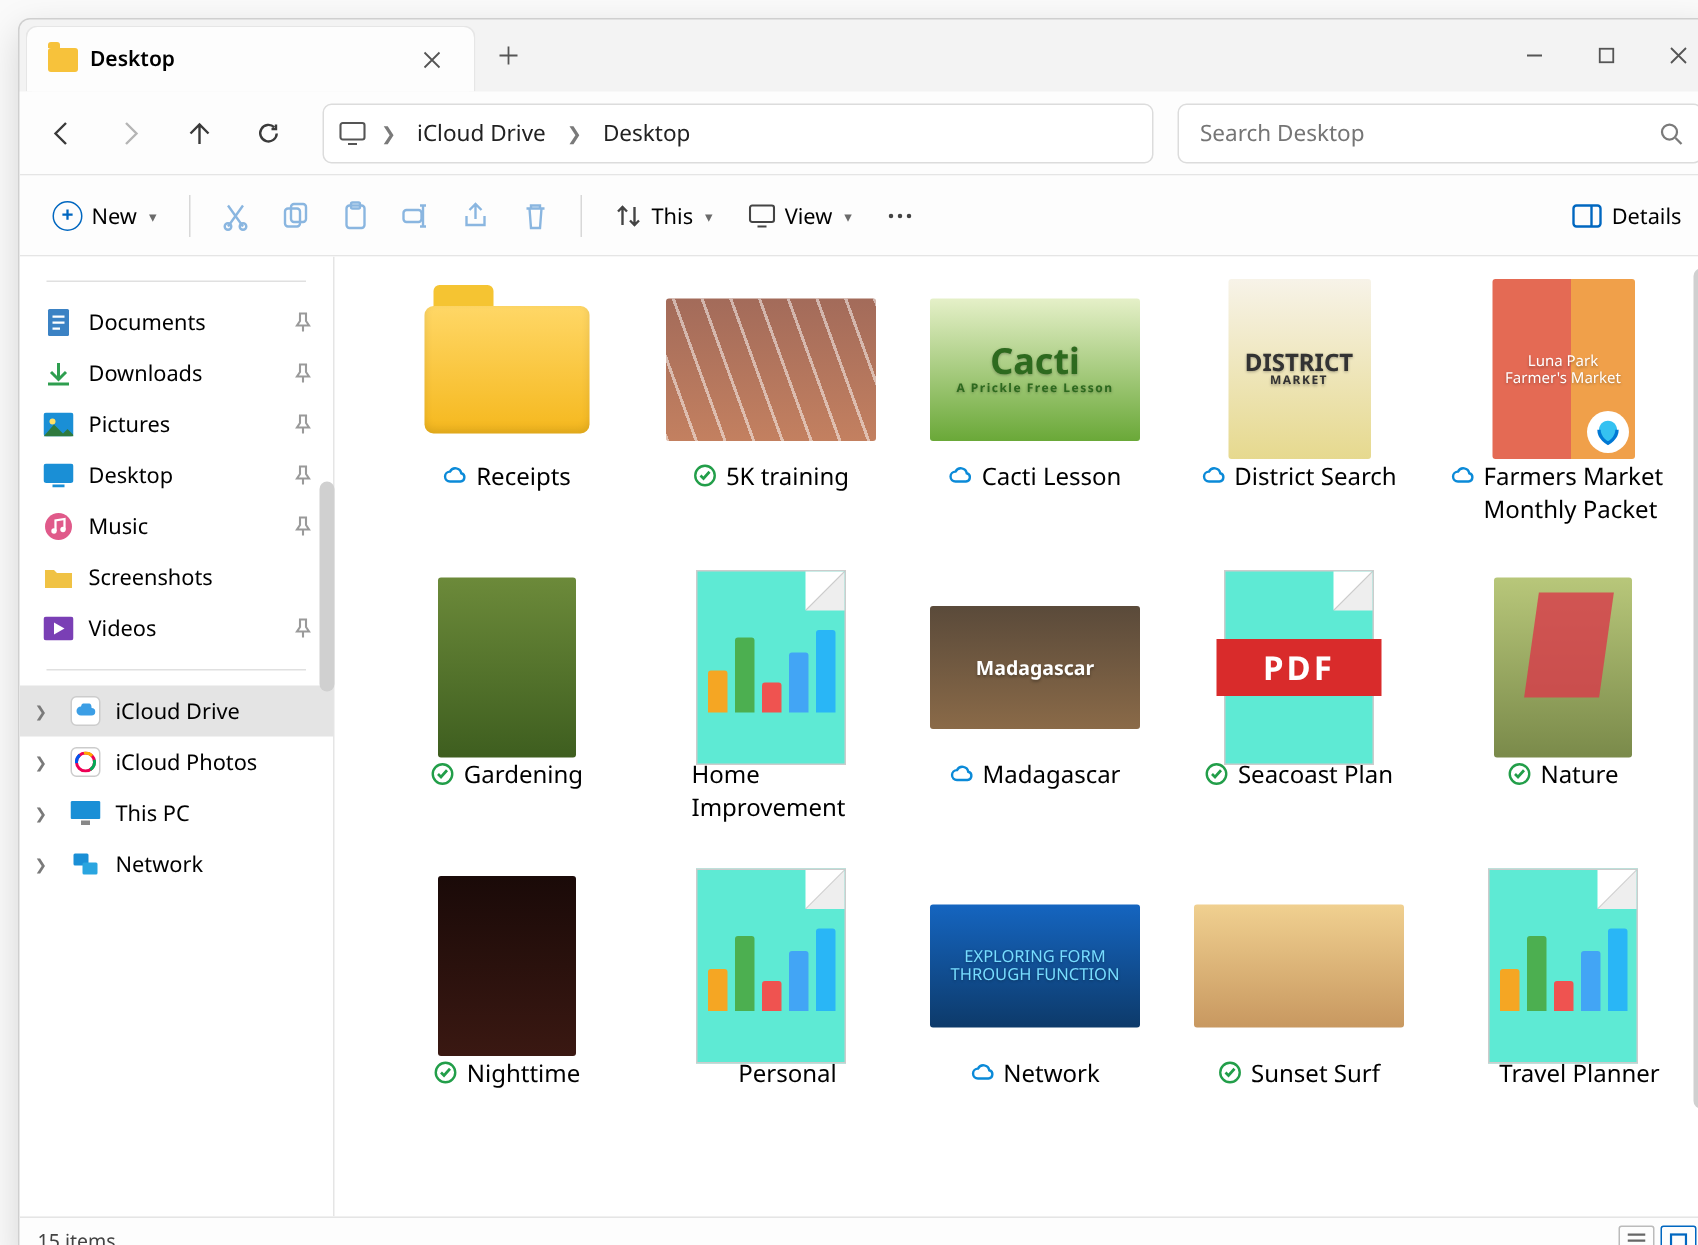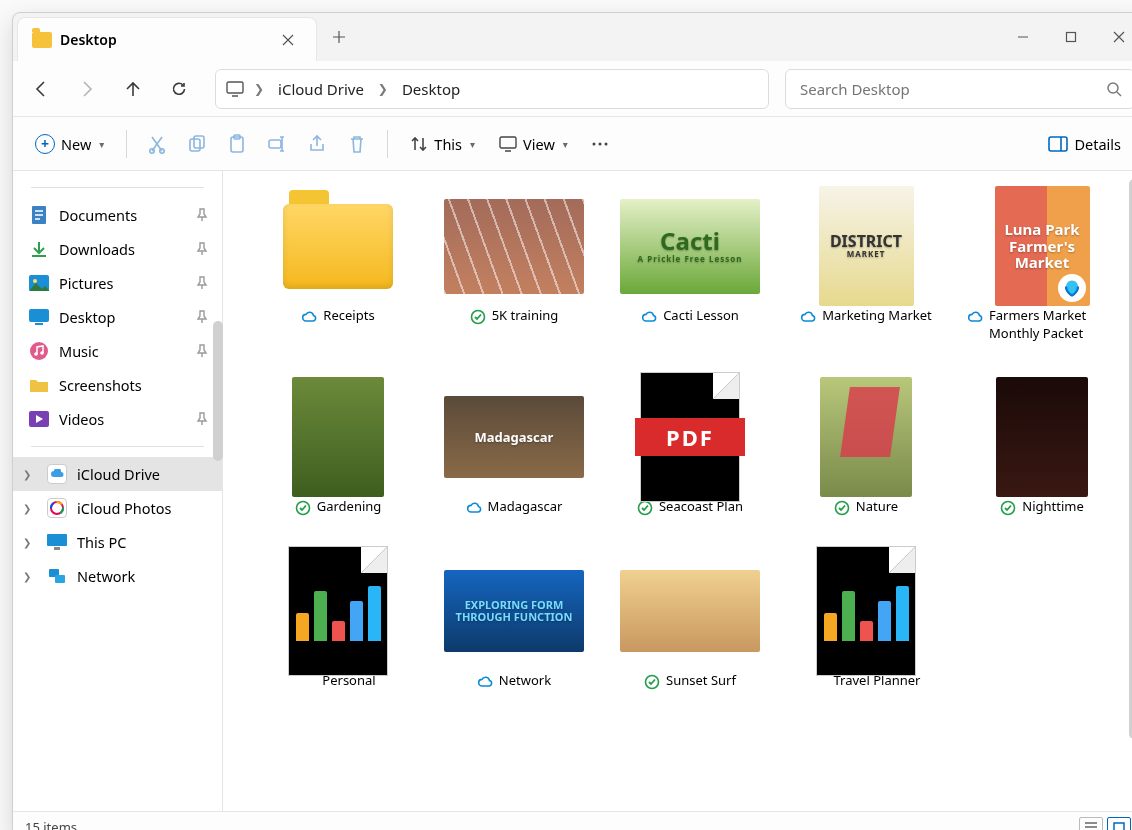--- a/index.html
+++ b/index.html
@@ -60,27 +60,27 @@
   .pin{margin-left:auto;color:#9a9a9a;}
   .sidebar-scroll{position:absolute;right:-1px;top:150px;width:10px;height:140px;background:#d0d0d0;border-radius:5px;}
 
   .content{flex:1;overflow:auto;position:relative;padding:20px 30px 40px 40px;}
   .content-scroll{position:absolute;right:4px;top:8px;width:10px;height:560px;background:#d0d0d0;border-radius:5px;}
   .grid{display:grid;grid-template-columns:repeat(5,150px);gap:40px 26px;}
   .item{display:flex;flex-direction:column;align-items:center;cursor:pointer;}
   .thumb{width:140px;height:110px;display:flex;align-items:center;justify-content:center;margin-bottom:6px;}
   .label-row{display:flex;align-items:flex-start;gap:6px;max-width:150px;}
   .status-ic{width:16px;height:16px;flex-shrink:0;margin-top:2px;}
-  .item-name{font-size:13px;text-align:left;line-height:1.35;}
+  .item-name{font-size:16px;text-align:left;line-height:1.35;}
 
   
   .folder-big{width:110px;height:85px;background:linear-gradient(#ffd766,#f5b81e);border-radius:6px;position:relative;box-shadow:inset 0 -3px 6px rgba(0,0,0,.1);}
   .folder-big::before{content:"";position:absolute;top:-14px;left:6px;width:40px;height:14px;background:#f5c432;border-radius:4px 4px 0 0;}
   .img-thumb{width:140px;height:95px;border-radius:2px;display:flex;align-items:center;justify-content:center;color:#fff;font-weight:bold;font-size:12px;text-align:center;overflow:hidden;position:relative;}
-  .doc-thumb{width:100px;height:130px;background:#000000;border:1px solid #ccc;position:relative;display:flex;align-items:center;justify-content:center;}
+  .doc-thumb{width:100px;height:130px;background:#5eead4;border:1px solid #ccc;position:relative;display:flex;align-items:center;justify-content:center;}
   .doc-thumb .fold{position:absolute;top:0;right:0;width:26px;height:26px;background:linear-gradient(135deg,#fff 48%,#ccc 50%,#eee 52%);}
   .pdf-band{position:absolute;top:50%;left:-6px;right:-6px;transform:translateY(-50%);background:#d92b2b;color:#fff;font-weight:700;font-size:22px;text-align:center;padding:4px 0;letter-spacing:2px;}
   .bars{display:flex;align-items:flex-end;gap:5px;height:60px;}
   .bars div{width:13px;border-radius:2px 2px 0 0;}
   
   .statusbar{height:30px;border-top:1px solid var(--border);background:#fdfdfd;display:flex;align-items:center;padding:0 12px;font-size:13px;color:#444;}
   .statusbar .spacer{flex:1;}
   .view-toggle{display:flex;gap:4px;}
   .vt-btn{width:24px;height:20px;border:1px solid #bbb;display:flex;align-items:center;justify-content:center;border-radius:2px;cursor:pointer;}
   .vt-btn.active{border-color:var(--accent);color:var(--accent);}
@@ -457,28 +457,28 @@
                 </div>
 
      </div>
             </div>
       <div class="label-row">
         <span class="status-ic">
                 <svg viewBox="0 0 16 16">
                   <path d="M5 12 A3.3 3.3 0 0 1 5 5.4 A4 4 0 0 1 12.5 6.5 A2.8 2.8 0 0 1 12 12 Z" fill="none" stroke="#0b8ad8" stroke-width="1.6"></path>
                 </svg>
               </span>
-        <span class="item-name">Marketing Market</span>
+        <span class="item-name">District Search</span>
       </div>
     </div>
           <div class="item">
       <div class="thumb">
               <div class="img-thumb" style="width:95px;height:120px;background:linear-gradient(90deg,#e46a54 0 55%,#f0a04a 55%)">
        <div style="color:#fff;font-family:serif;line-height:1.1;padding:4px;text-shadow:0 1px 2px rgba(0,0,0,.3)">
-                  <div style="font-size:15px;font-weight:700">Luna Park Farmer's Market</div>
+                  <div style="font-size:10px;font-weight:400">Luna Park Farmer's Market</div>
                 </div>
        <div style="position:absolute;right:4px;bottom:4px;width:28px;height:28px;border-radius:50%;background:#fff;display:flex;align-items:center;justify-content:center">
                   <svg width="18" height="18" viewBox="0 0 24 24">
                     <path d="M12 2 C7 2 4 6 4 10 C4 18 12 22 12 22 C12 22 20 18 20 10 C20 6 17 2 12 2 Z" fill="#35c1f1"></path>
                     <path d="M4 10 C4 18 12 22 12 22 C12 22 20 18 20 10" fill="none" stroke="#0078d4" stroke-width="3"></path>
                   </svg>
                 </div>
      </div>
             </div>
       <div class="label-row">
@@ -498,159 +498,177 @@
      </div>
             </div>
       <div class="label-row">
         <span class="status-ic">
                 <svg viewBox="0 0 16 16">
                   <circle cx="8" cy="8" r="6.5" fill="none" stroke="#229e49" stroke-width="1.6"></circle>
                   <path d="M5 8 L7 10 L11 5.5" fill="none" stroke="#229e49" stroke-width="1.8"></path>
                 </svg>
               </span>
         <span class="item-name">Gardening</span>
-      </div>
-    </div>
-          <div class="item">
-      <div class="thumb">
-              <div class="img-thumb" style="width:140px;height:82px;background:linear-gradient(#5a4a3a,#8a6a48)">
-       <div style="color:#fff;font-family:serif;line-height:1.1;padding:4px;text-shadow:0 1px 2px rgba(0,0,0,.3)">
-                  <div style="font-size:13px;font-weight:700">Madagascar</div>
-                </div>
-
-     </div>
-            </div>
-      <div class="label-row">
-        <span class="status-ic">
-                <svg viewBox="0 0 16 16">
-                  <path d="M5 12 A3.3 3.3 0 0 1 5 5.4 A4 4 0 0 1 12.5 6.5 A2.8 2.8 0 0 1 12 12 Z" fill="none" stroke="#0b8ad8" stroke-width="1.6"></path>
-                </svg>
-              </span>
-        <span class="item-name">Madagascar</span>
-      </div>
-    </div>
-          <div class="item">
-      <div class="thumb">
-              <div class="doc-thumb">
-                <div class="fold"></div>
-                <div class="pdf-band">PDF</div>
-              </div>
-            </div>
-      <div class="label-row">
-        <span class="status-ic">
-                <svg viewBox="0 0 16 16">
-                  <circle cx="8" cy="8" r="6.5" fill="none" stroke="#229e49" stroke-width="1.6"></circle>
-                  <path d="M5 8 L7 10 L11 5.5" fill="none" stroke="#229e49" stroke-width="1.8"></path>
-                </svg>
-              </span>
-        <span class="item-name">Seacoast Plan</span>
-      </div>
-    </div>
-          <div class="item">
-      <div class="thumb">
-              <div class="img-thumb" style="width:92px;height:120px;background:linear-gradient(#b8c77a,#7a8a4a)">
-
-       <div style="position:absolute;left:25px;top:10px;width:50px;height:70px;background:#d83a4a;transform:skewX(-8deg);opacity:.8"></div>
-     </div>
-            </div>
-      <div class="label-row">
-        <span class="status-ic">
-                <svg viewBox="0 0 16 16">
-                  <circle cx="8" cy="8" r="6.5" fill="none" stroke="#229e49" stroke-width="1.6"></circle>
-                  <path d="M5 8 L7 10 L11 5.5" fill="none" stroke="#229e49" stroke-width="1.8"></path>
-                </svg>
-              </span>
-        <span class="item-name">Nature</span>
-      </div>
-    </div>
-          <div class="item">
-      <div class="thumb">
-              <div class="img-thumb" style="width:92px;height:120px;background:linear-gradient(#1a0a08,#3a1812)">
-       
-       
-     </div>
-            </div>
-      <div class="label-row">
-        <span class="status-ic">
-                <svg viewBox="0 0 16 16">
-                  <circle cx="8" cy="8" r="6.5" fill="none" stroke="#229e49" stroke-width="1.6"></circle>
-                  <path d="M5 8 L7 10 L11 5.5" fill="none" stroke="#229e49" stroke-width="1.8"></path>
-                </svg>
-              </span>
-        <span class="item-name">Nighttime</span>
       </div>
     </div>
           <div class="item">
       <div class="thumb">
               <div class="doc-thumb">
                 <div class="fold"></div>
                 <div class="bars">
                   <div style="height:28px;background:#f5a623"></div>
                   <div style="height:50px;background:#4caf50"></div>
                   <div style="height:20px;background:#ef5350"></div>
                   <div style="height:40px;background:#42a5f5"></div>
                   <div style="height:55px;background:#29b6f6"></div>
                 </div>
               </div>
             </div>
       <div class="label-row">
         <span class="status-ic"></span>
-        <span class="item-name">Personal</span>
-      </div>
-    </div>
-          <div class="item">
-      <div class="thumb">
-              <div class="img-thumb" style="width:140px;height:82px;background:linear-gradient(#1565c0,#0d3a6a)">
-       <div style="color:#7df;font-family:serif;line-height:1.1;padding:4px;text-shadow:0 1px 2px rgba(0,0,0,.3)">
-                  <div style="font-size:11px;font-weight:700">EXPLORING FORM THROUGH FUNCTION</div>
+        <span class="item-name">Home Improvement</span>
+      </div>
+    </div>
+          <div class="item">
+      <div class="thumb">
+              <div class="img-thumb" style="width:140px;height:82px;background:linear-gradient(#5a4a3a,#8a6a48)">
+       <div style="color:#fff;font-family:serif;line-height:1.1;padding:4px;text-shadow:0 1px 2px rgba(0,0,0,.3)">
+                  <div style="font-size:13px;font-weight:700">Madagascar</div>
                 </div>
 
      </div>
             </div>
       <div class="label-row">
         <span class="status-ic">
                 <svg viewBox="0 0 16 16">
                   <path d="M5 12 A3.3 3.3 0 0 1 5 5.4 A4 4 0 0 1 12.5 6.5 A2.8 2.8 0 0 1 12 12 Z" fill="none" stroke="#0b8ad8" stroke-width="1.6"></path>
                 </svg>
               </span>
-        <span class="item-name">Network</span>
-      </div>
-    </div>
-          <div class="item">
-      <div class="thumb">
-              <div class="img-thumb" style="width:140px;height:82px;background:linear-gradient(#f0d090,#c89860)">
+        <span class="item-name">Madagascar</span>
+      </div>
+    </div>
+          <div class="item">
+      <div class="thumb">
+              <div class="doc-thumb">
+                <div class="fold"></div>
+                <div class="pdf-band">PDF</div>
+              </div>
+            </div>
+      <div class="label-row">
+        <span class="status-ic">
+                <svg viewBox="0 0 16 16">
+                  <circle cx="8" cy="8" r="6.5" fill="none" stroke="#229e49" stroke-width="1.6"></circle>
+                  <path d="M5 8 L7 10 L11 5.5" fill="none" stroke="#229e49" stroke-width="1.8"></path>
+                </svg>
+              </span>
+        <span class="item-name">Seacoast Plan</span>
+      </div>
+    </div>
+          <div class="item">
+      <div class="thumb">
+              <div class="img-thumb" style="width:92px;height:120px;background:linear-gradient(#b8c77a,#7a8a4a)">
+
+       <div style="position:absolute;left:25px;top:10px;width:50px;height:70px;background:#d83a4a;transform:skewX(-8deg);opacity:.8"></div>
+     </div>
+            </div>
+      <div class="label-row">
+        <span class="status-ic">
+                <svg viewBox="0 0 16 16">
+                  <circle cx="8" cy="8" r="6.5" fill="none" stroke="#229e49" stroke-width="1.6"></circle>
+                  <path d="M5 8 L7 10 L11 5.5" fill="none" stroke="#229e49" stroke-width="1.8"></path>
+                </svg>
+              </span>
+        <span class="item-name">Nature</span>
+      </div>
+    </div>
+          <div class="item">
+      <div class="thumb">
+              <div class="img-thumb" style="width:92px;height:120px;background:linear-gradient(#1a0a08,#3a1812)">
        
        
      </div>
             </div>
       <div class="label-row">
         <span class="status-ic">
                 <svg viewBox="0 0 16 16">
                   <circle cx="8" cy="8" r="6.5" fill="none" stroke="#229e49" stroke-width="1.6"></circle>
                   <path d="M5 8 L7 10 L11 5.5" fill="none" stroke="#229e49" stroke-width="1.8"></path>
                 </svg>
               </span>
-        <span class="item-name">Sunset Surf</span>
+        <span class="item-name">Nighttime</span>
       </div>
     </div>
           <div class="item">
       <div class="thumb">
               <div class="doc-thumb">
                 <div class="fold"></div>
                 <div class="bars">
                   <div style="height:28px;background:#f5a623"></div>
                   <div style="height:50px;background:#4caf50"></div>
                   <div style="height:20px;background:#ef5350"></div>
                   <div style="height:40px;background:#42a5f5"></div>
                   <div style="height:55px;background:#29b6f6"></div>
                 </div>
               </div>
             </div>
       <div class="label-row">
         <span class="status-ic"></span>
+        <span class="item-name">Personal</span>
+      </div>
+    </div>
+          <div class="item">
+      <div class="thumb">
+              <div class="img-thumb" style="width:140px;height:82px;background:linear-gradient(#1565c0,#0d3a6a)">
+       <div style="color:#7df;font-family:serif;line-height:1.1;padding:4px;text-shadow:0 1px 2px rgba(0,0,0,.3)">
+                  <div style="font-size:11px;font-weight:400">EXPLORING FORM THROUGH FUNCTION</div>
+                </div>
+
+     </div>
+            </div>
+      <div class="label-row">
+        <span class="status-ic">
+                <svg viewBox="0 0 16 16">
+                  <path d="M5 12 A3.3 3.3 0 0 1 5 5.4 A4 4 0 0 1 12.5 6.5 A2.8 2.8 0 0 1 12 12 Z" fill="none" stroke="#0b8ad8" stroke-width="1.6"></path>
+                </svg>
+              </span>
+        <span class="item-name">Network</span>
+      </div>
+    </div>
+          <div class="item">
+      <div class="thumb">
+              <div class="img-thumb" style="width:140px;height:82px;background:linear-gradient(#f0d090,#c89860)">
+       
+       
+     </div>
+            </div>
+      <div class="label-row">
+        <span class="status-ic">
+                <svg viewBox="0 0 16 16">
+                  <circle cx="8" cy="8" r="6.5" fill="none" stroke="#229e49" stroke-width="1.6"></circle>
+                  <path d="M5 8 L7 10 L11 5.5" fill="none" stroke="#229e49" stroke-width="1.8"></path>
+                </svg>
+              </span>
+        <span class="item-name">Sunset Surf</span>
+      </div>
+    </div>
+          <div class="item">
+      <div class="thumb">
+              <div class="doc-thumb">
+                <div class="fold"></div>
+                <div class="bars">
+                  <div style="height:28px;background:#f5a623"></div>
+                  <div style="height:50px;background:#4caf50"></div>
+                  <div style="height:20px;background:#ef5350"></div>
+                  <div style="height:40px;background:#42a5f5"></div>
+                  <div style="height:55px;background:#29b6f6"></div>
+                </div>
+              </div>
+            </div>
+      <div class="label-row">
+        <span class="status-ic"></span>
         <span class="item-name">Travel Planner</span>
       </div>
     </div>
         </div>
       <div class="content-scroll"></div>
     </div>
   </div>
 
   <div class="statusbar">
     <span>15 items</span>

